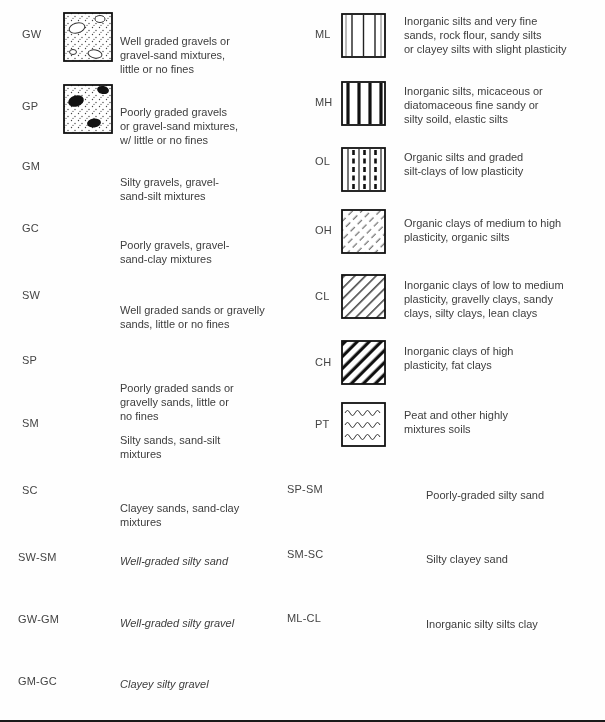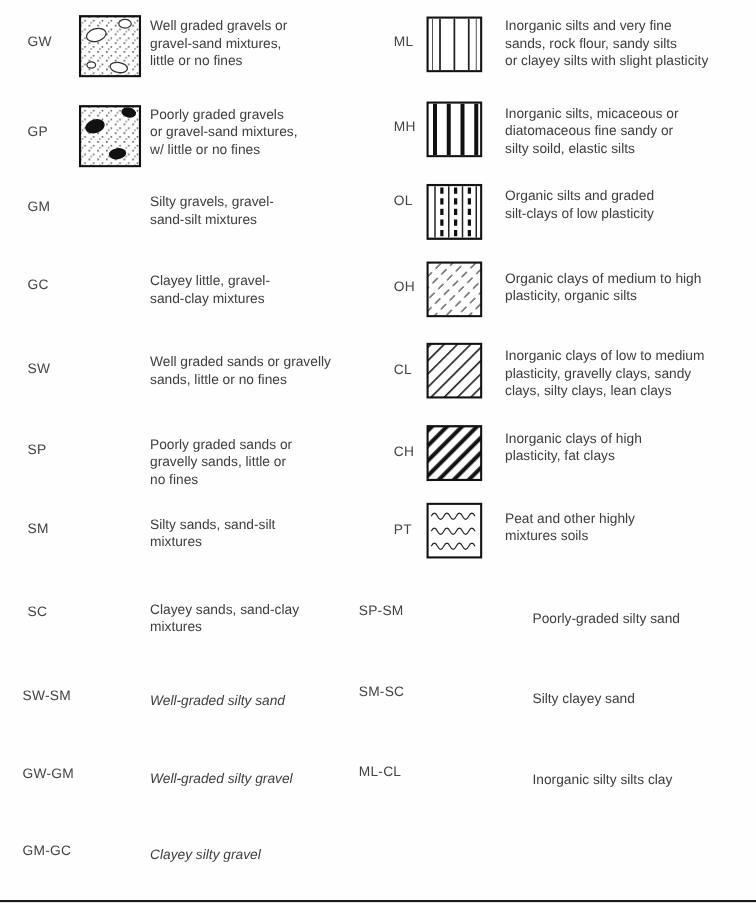--- a/index.html
+++ b/index.html
@@ -23,21 +23,21 @@
   .desc {
     position: absolute;
     font-size: 11px;
     line-height: 14px;
     color: #3d3d3d;
     white-space: pre;
   }
   
   .entry.lcol .code  { left: 22px; }
   .entry.lcol .swatch{ left: 63px; }
-  .entry.lcol .desc  { left: 120px; }
+  .entry.lcol .desc  { left: 120px; margin-top: 20px; }
   .entry.lcombo .code { left: 18px; text-align: right; }
   .entry.lcombo .desc { left: 120px; font-style: italic; }
   .entry.rcol .code  { left: 315px; }
   .entry.rcol .swatch{ left: 341px; }
   .entry.rcol .desc  { left: 404px; }
   .entry.rcombo .code { left: 287px; }
   .entry.rcombo .desc { left: 390px; padding-left: 36px; }
 
   .swatch { position: absolute; top: 0; display: block; }
 
@@ -107,33 +107,33 @@
   </div>
 
   <div class="entry lcol" style="top:155px">
     <span class="code" style="top:5px">GM</span>
     <div class="desc" style="top:0">Silty gravels, gravel-
 sand-silt mixtures</div>
   </div>
 
   <div class="entry lcol" style="top:218px">
     <span class="code" style="top:4px">GC</span>
-    <div class="desc" style="top:0">Clayey little, gravel-
+    <div class="desc" style="top:0">Poorly gravels, gravel-
 sand-clay mixtures</div>
   </div>
 
   <div class="entry lcol" style="top:283px">
     <span class="code" style="top:6px">SW</span>
     <div class="desc" style="top:0">Well graded sands or gravelly
 sands, little or no fines</div>
   </div>
 
   <div class="entry lcol" style="top:345px">
     <span class="code" style="top:9px">SP</span>
-    <div class="desc" style="top:4px">Poorly graded sands or
+    <div class="desc" style="top:16px">Poorly graded sands or
 gravelly sands, little or
 no fines</div>
   </div>
 
   <div class="entry lcol" style="top:413px">
     <span class="code" style="top:4px">SM</span>
     <div class="desc" style="top:0">Silty sands, sand-silt
 mixtures</div>
   </div>
 

